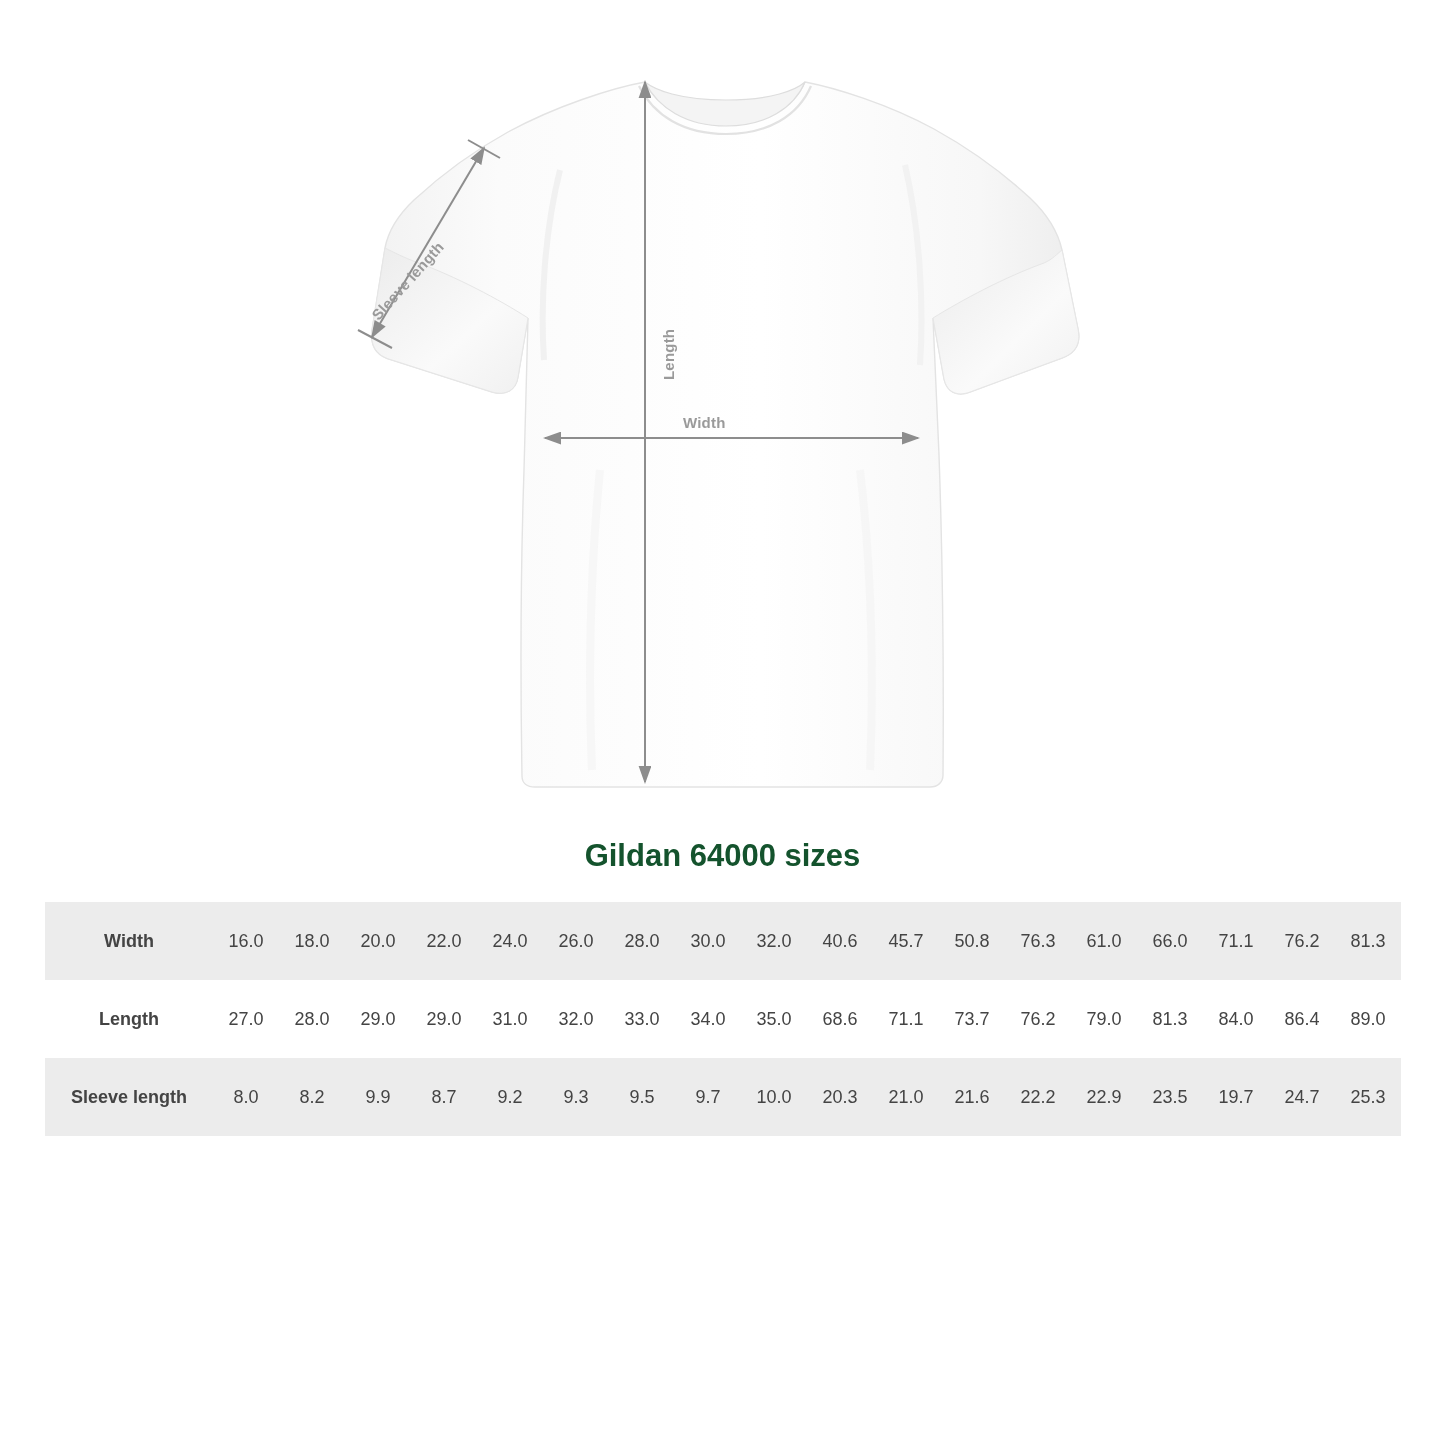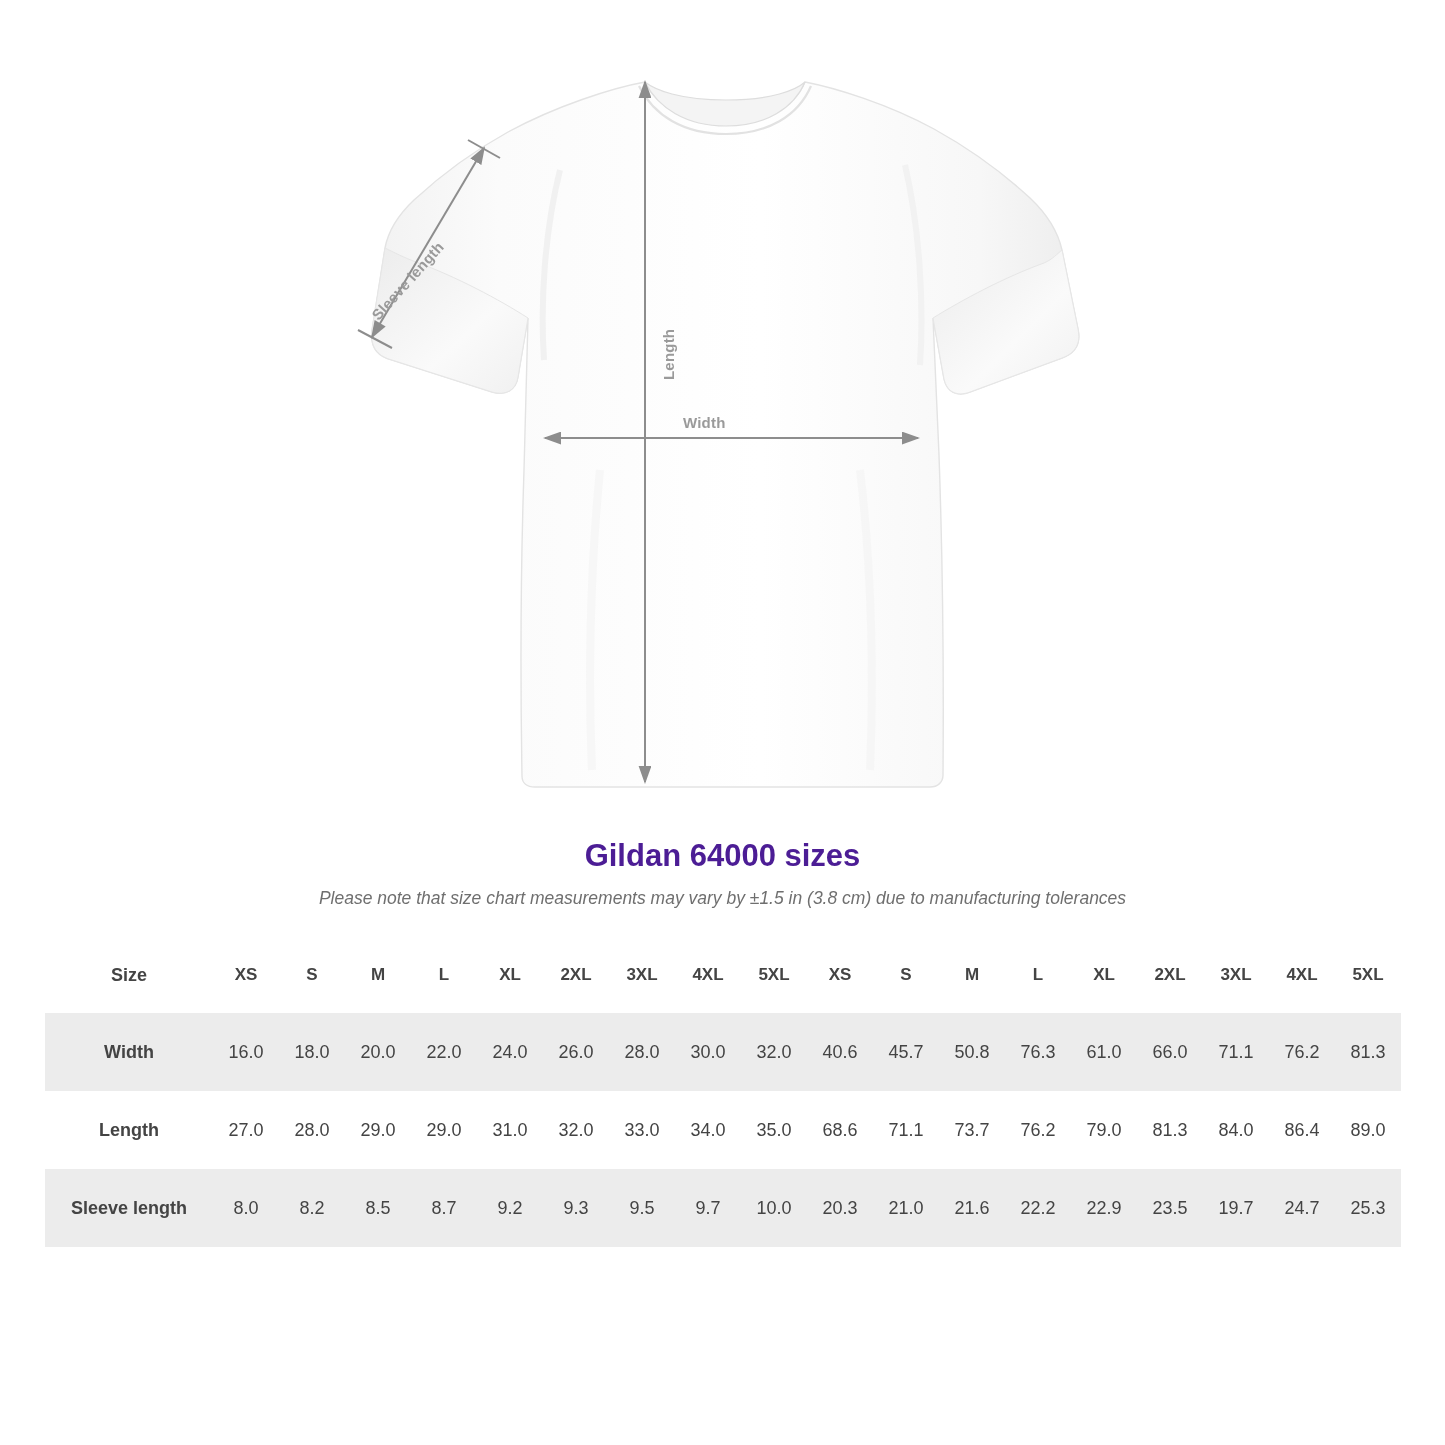--- a/index.html
+++ b/index.html
@@ -49,21 +49,21 @@
   }
 
   
   .heading-block {
     text-align: center;
     margin-top: 18px;
   }
   .chart-title {
     font-size: 31px;
     font-weight: bold;
-    color: #4c1d95;
+    color: #14532d;
     margin: 0;
   }
   .chart-note {
     margin: 14px 0 0 0;
     font-size: 17.5px;
     font-style: italic;
     color: #6f6f6f;
   }
 
   
@@ -202,53 +202,31 @@
       <line x1="468" y1="140" x2="500" y2="158" stroke="#8d8d8d" stroke-width="2"></line>
     </svg>
 
     <div class="dim-label sleeve" style="left:368px; top:312px;">Sleeve length</div>
     <div class="dim-label vertical" style="left:660px; top:380px;">Length</div>
     <div class="dim-label" style="left:683px; top:414px;">Width</div>
   </div>
 
   <div class="heading-block">
     <h1 class="chart-title">Gildan 64000 sizes</h1>
-    <p class="chart-note">Please note that size chart measurements may vary by ±1.5 in (3.8 cm) due to manufacturing tolerances</p>
   </div>
 
   <div class="table-wrap">
     <table class="size-chart">
       <colgroup>
         <col style="width:168px">
         <col span="9" style="width:66px">
         <col span="9" style="width:66px">
       </colgroup>
       <tbody>
 
-        <tr class="hdr">
-          <td class="rowlabel">Size</td>
-          <td>XS</td>
-          <td>S</td>
-          <td>M</td>
-          <td>L</td>
-          <td>XL</td>
-          <td>2XL</td>
-          <td>3XL</td>
-          <td>4XL</td>
-          <td>5XL</td>
-          <td>XS</td>
-          <td>S</td>
-          <td>M</td>
-          <td>L</td>
-          <td>XL</td>
-          <td>2XL</td>
-          <td>3XL</td>
-          <td>4XL</td>
-          <td>5XL</td>
-        </tr>
 
         <tr class="datarow band-a">
           <td class="rowlabel">Width</td>
           <td>16.0</td>
           <td>18.0</td>
           <td>20.0</td>
           <td>22.0</td>
           <td>24.0</td>
           <td>26.0</td>
           <td>28.0</td>
@@ -284,21 +262,21 @@
           <td>81.3</td>
           <td>84.0</td>
           <td>86.4</td>
           <td>89.0</td>
         </tr>
 
         <tr class="datarow band-a">
           <td class="rowlabel">Sleeve length</td>
           <td>8.0</td>
           <td>8.2</td>
-          <td>8.5</td>
+          <td>9.9</td>
           <td>8.7</td>
           <td>9.2</td>
           <td>9.3</td>
           <td>9.5</td>
           <td>9.7</td>
           <td>10.0</td>
           <td>20.3</td>
           <td>21.0</td>
           <td>21.6</td>
           <td>22.2</td>

